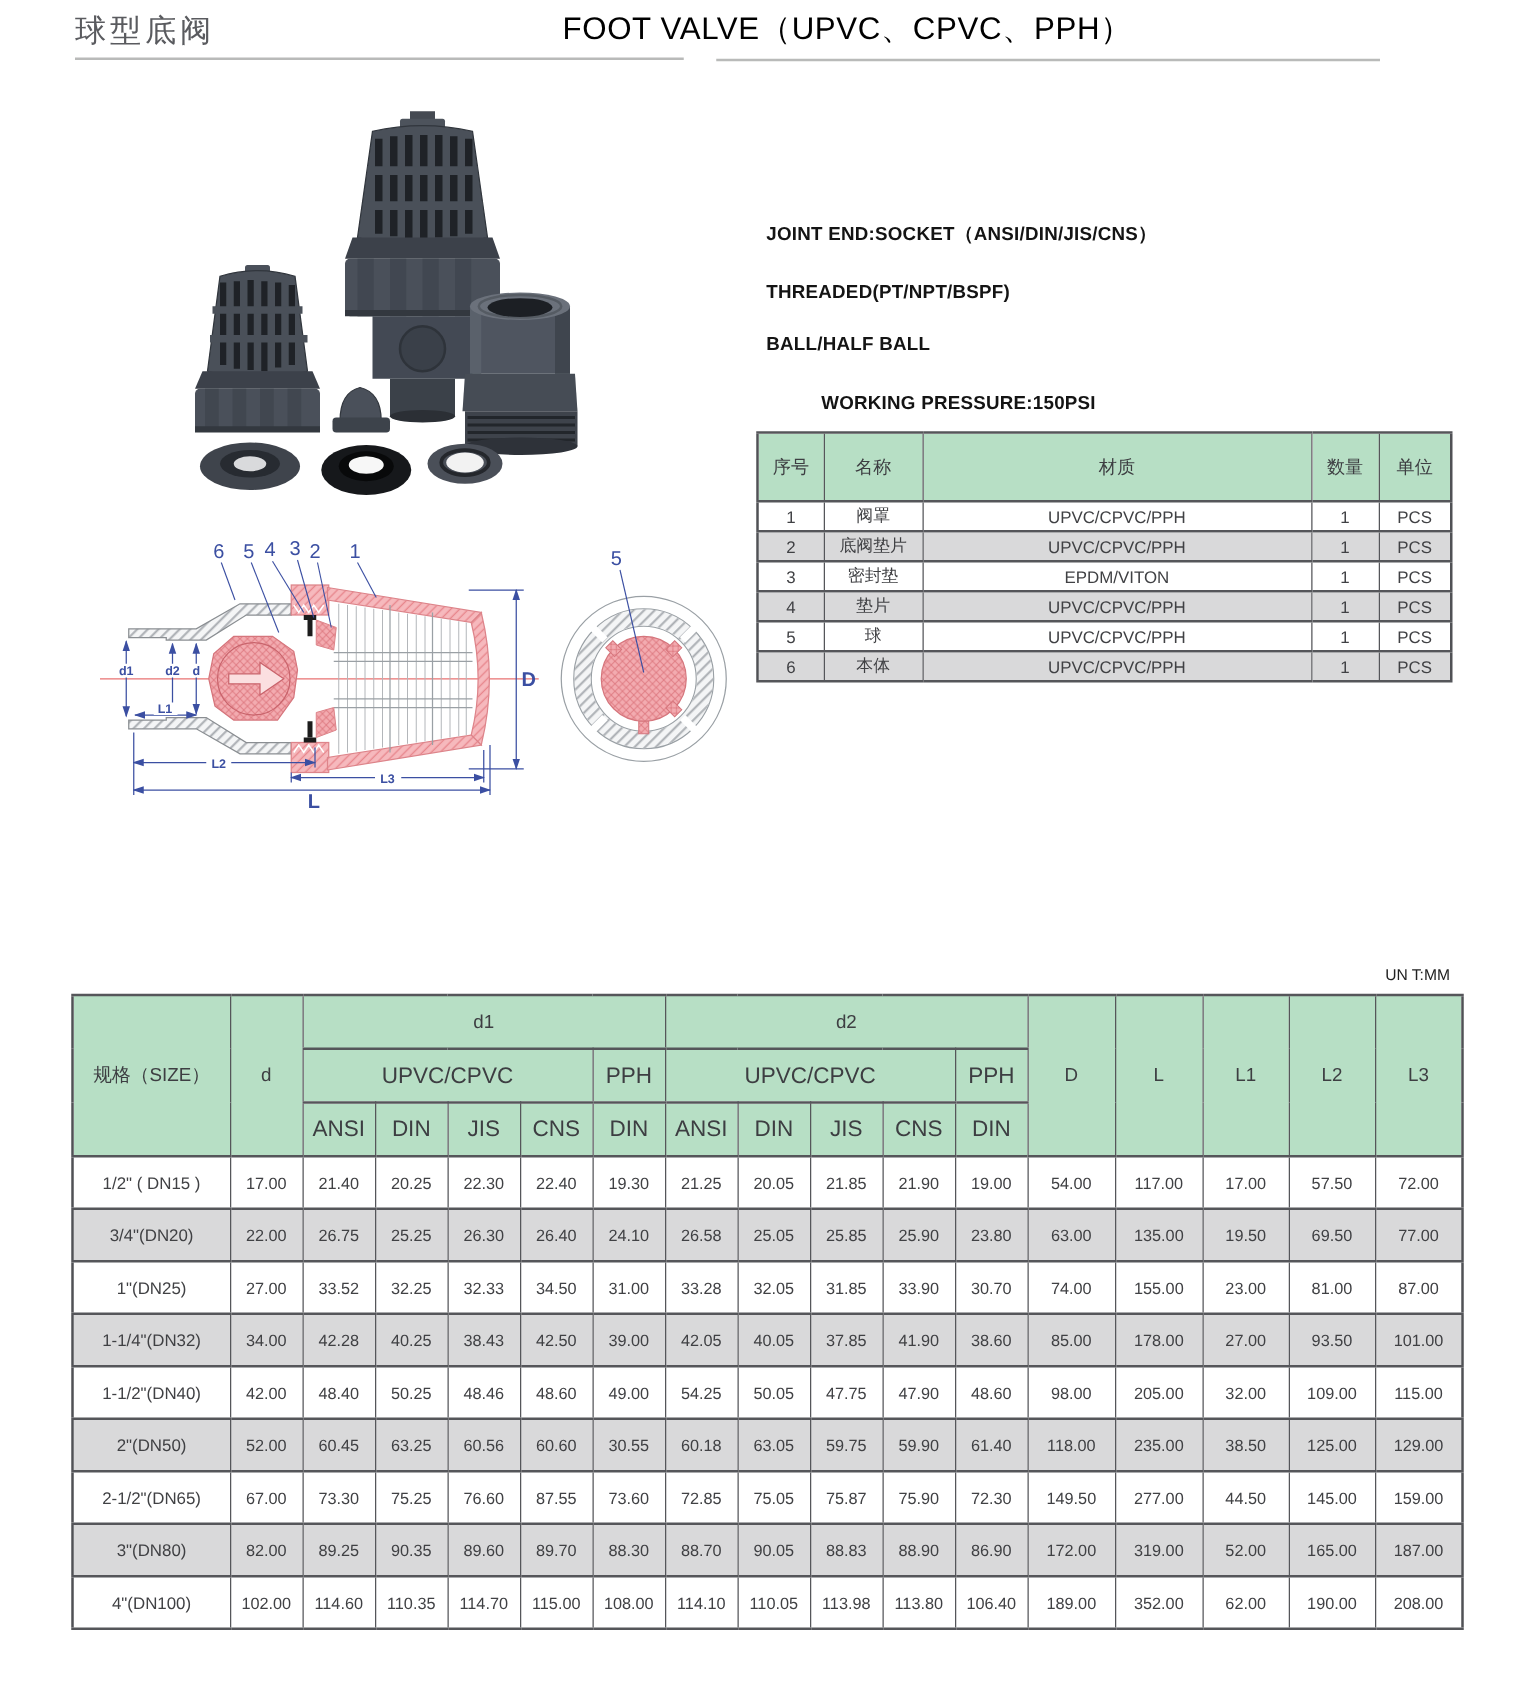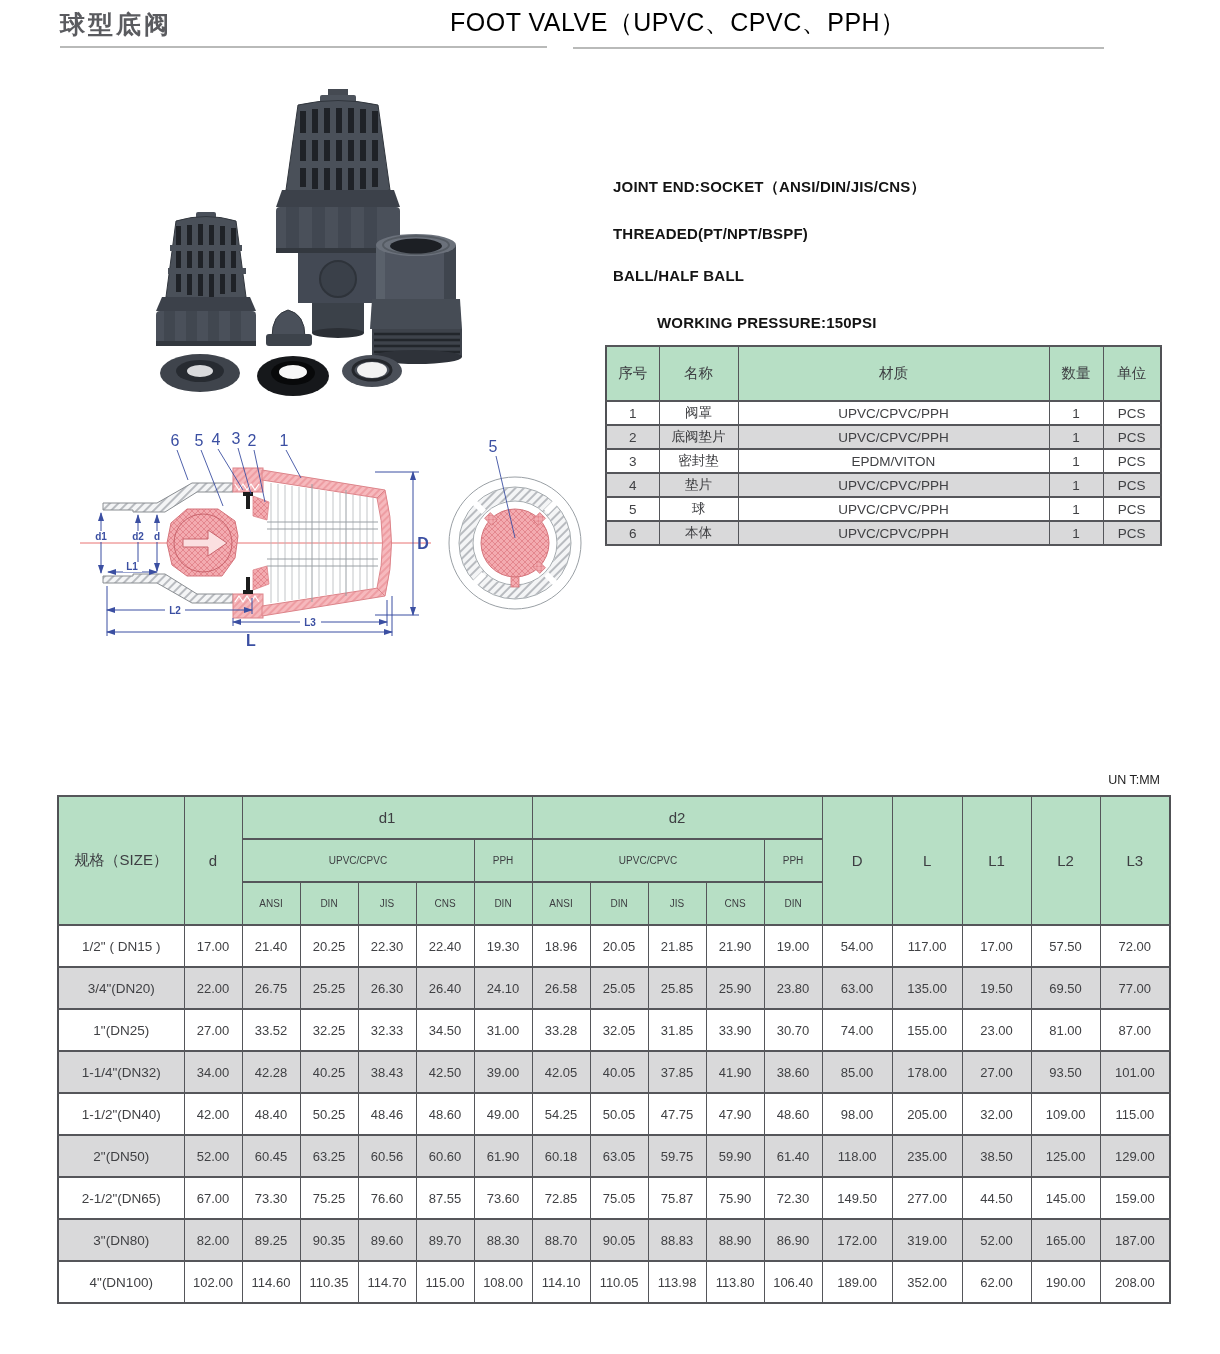--- a/index.html
+++ b/index.html
@@ -2,21 +2,21 @@
 <html><head>
 <meta charset="utf-8">
 <style>
   html,body{margin:0;padding:0;background:#ffffff;}
   body{
     position:relative;width:1220px;height:1354px;overflow:hidden;
     font-family:"Liberation Sans","DejaVu Sans",sans-serif;color:#3c3d40;
   }
   .abs{position:absolute;}
   
-  .title-zh{left:60px;top:8px;font-size:25px;font-weight:bold;color:#5a5b5f;letter-spacing:3px;}
+  .title-zh{left:60px;top:8px;font-size:25px;font-weight:normal;color:#5a5b5f;letter-spacing:3px;}
   .title-en{left:450px;top:6px;font-size:25px;color:#000000;letter-spacing:.5px;}
   .rule{height:2px;background:#b9bab9;}
   .rule-left{left:60px;top:46px;width:487px;}
   .rule-right{left:573px;top:47px;width:531px;}
   
   .spec{left:613px;font-size:15px;font-weight:bold;color:#141414;letter-spacing:.2px;white-space:nowrap;}
   
   table{border-collapse:collapse;table-layout:fixed;}
   th,td{
     border:1px solid #55565a;border-top-width:2px;border-bottom-width:2px;
@@ -27,21 +27,21 @@
   tbody tr:nth-child(even) td{background:#d9d9da;}
   tbody td{background:#ffffff;color:#404144;}
   
   .parts{left:605px;top:345px;width:555px;font-size:14px;}
   .parts th{height:53px;font-size:14.5px;}
   .parts td{height:22px;font-size:13.5px;}
   
   .unit-note{left:1000px;top:773px;width:160px;text-align:right;font-size:12.5px;font-weight:normal;color:#222;}
   .dims{left:57px;top:795px;width:1112px;font-size:13px;}
   .dims thead tr{height:43px;}
-  .dims thead th{font-size:10px;}
+  .dims thead th{font-size:18px;}
   .dims thead th.big{font-size:15px;}
   .dims tbody tr{height:42px;}
   .dims tbody td{font-size:13px;}
   .dims tbody td:first-child{font-size:13.5px;}
   
   .photo{left:60px;top:85px;}
   .drawing{left:75px;top:418px;}
 </style>
 </head>
 <body>
@@ -423,21 +423,21 @@
   </thead>
   <tbody>
       <tr>
         <td>1/2" ( DN15 )</td>
         <td>17.00</td>
         <td>21.40</td>
         <td>20.25</td>
         <td>22.30</td>
         <td>22.40</td>
         <td>19.30</td>
-        <td>18.96</td>
+        <td>21.25</td>
         <td>20.05</td>
         <td>21.85</td>
         <td>21.90</td>
         <td>19.00</td>
         <td>54.00</td>
         <td>117.00</td>
         <td>17.00</td>
         <td>57.50</td>
         <td>72.00</td>
       </tr>
@@ -517,21 +517,21 @@
         <td>109.00</td>
         <td>115.00</td>
       </tr>
       <tr>
         <td>2"(DN50)</td>
         <td>52.00</td>
         <td>60.45</td>
         <td>63.25</td>
         <td>60.56</td>
         <td>60.60</td>
-        <td>61.90</td>
+        <td>30.55</td>
         <td>60.18</td>
         <td>63.05</td>
         <td>59.75</td>
         <td>59.90</td>
         <td>61.40</td>
         <td>118.00</td>
         <td>235.00</td>
         <td>38.50</td>
         <td>125.00</td>
         <td>129.00</td>

